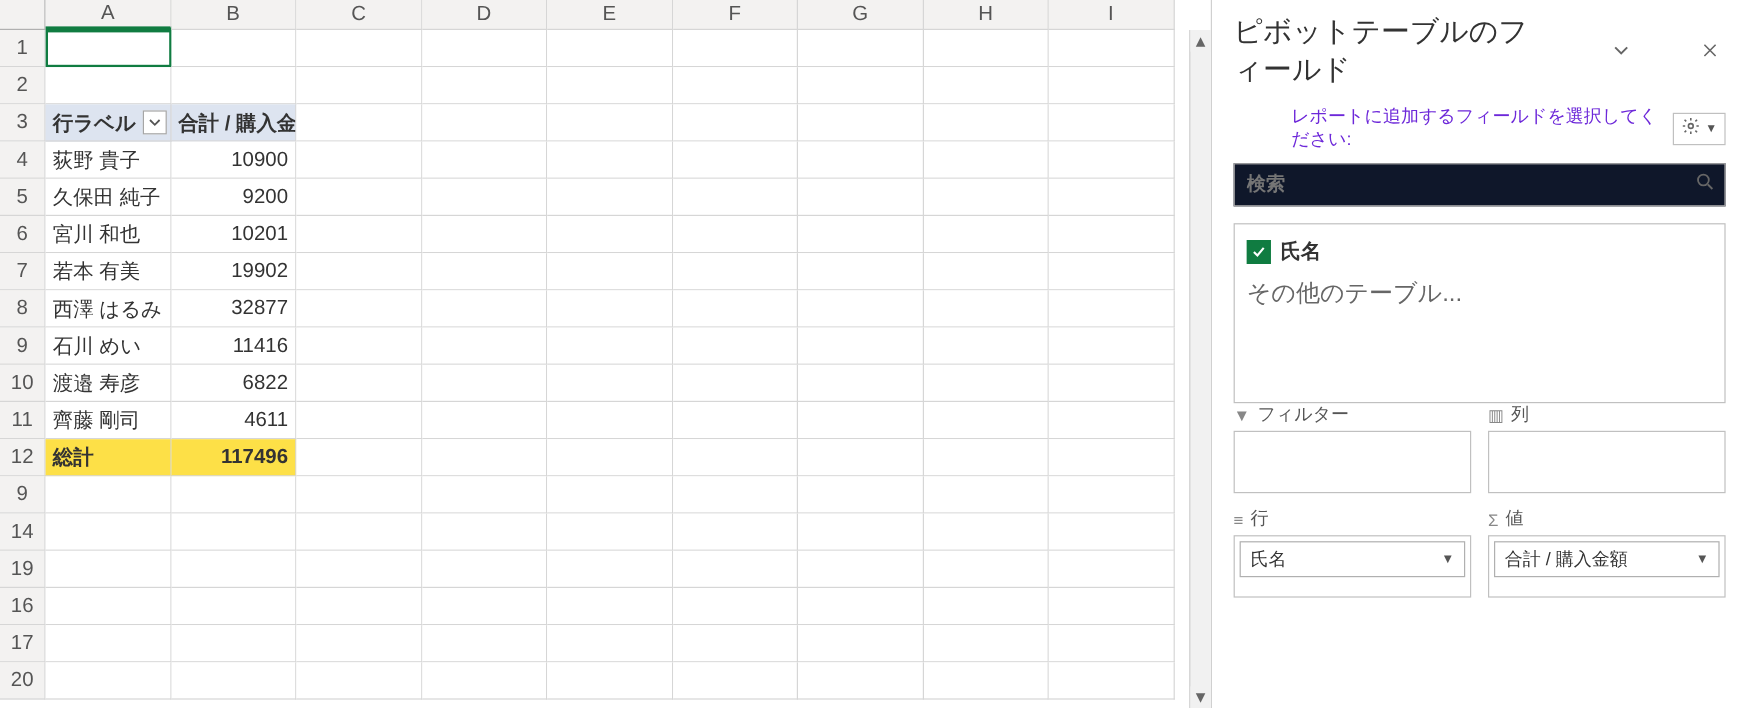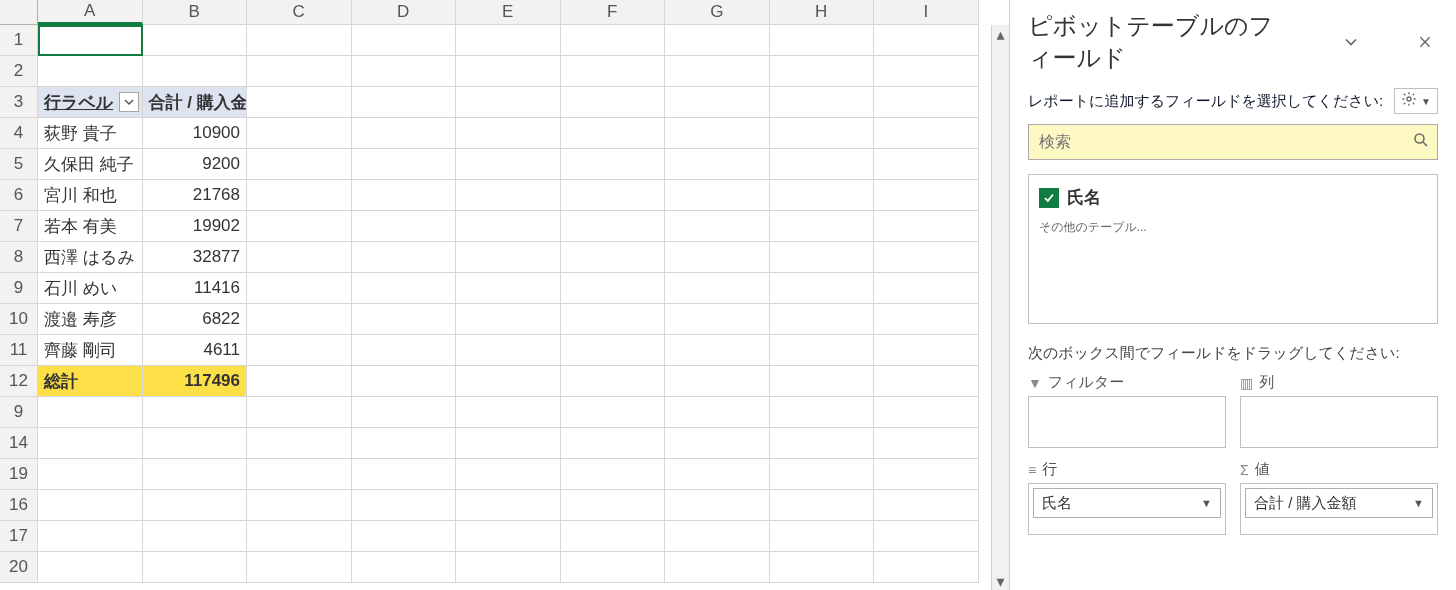--- a/index.html
+++ b/index.html
@@ -20,42 +20,42 @@
     .hcell { background:#f3f2f1; justify-content:center; font-size:17px; color:#555; }
     .rcell { background:#f3f2f1; justify-content:center; font-size:17px; color:#555; }
     .corner { background:#f3f2f1; border-right:1px solid #b0b0b0; border-bottom:1px solid #b0b0b0; height:25px; }
     .hcell { height:25px; }
     .cell { padding:0 6px; font-size:17px; background:#fff; overflow:hidden; white-space:nowrap; }
     .cell.num { justify-content:flex-end; }
     .pv-header { background:#dde4f0; font-weight:700; }
     .pv-total { background:#fde047; font-weight:700; }
     .col-A.sel { border-bottom:3px solid #107c41; }
     .cell.A1 { border:2px solid #107c41; }
-    .rowlabel-cell { position:relative;text-decoration:underline; }
+    .rowlabel-cell { position:relative; }
     .dropdown-btn { position:absolute; right:3px; top:50%; transform:translateY(-50%); width:20px; height:20px; border:1px solid #a6a6a6; background:#fff; display:flex; align-items:center; justify-content:center; }
     .dropdown-btn svg { width:10px; height:10px; }
     .vscroll { position:absolute; right:0; top:25px; bottom:0; width:18px; background:#f1f1f1; border-left:1px solid #d0d0d0; }
     .vscroll .up, .vscroll .down { height:18px; display:flex; align-items:center; justify-content:center; color:#666; background:#f1f1f1; }
     .vscroll .thumb { background:#cfcfcf; height:0; }
     
     .pane { width:446px; background:#ffffff; display:flex; flex-direction:column; padding:4px 18px 4px 18px; }
     .pane-header { display:flex; align-items:center; justify-content:space-between; margin:6px 0 14px 0;gap:40px; }
     .pane-title { font-size:24px; color:#333; flex:1; }
     .pane-header .ico { width:26px; height:26px; display:flex; align-items:center; justify-content:center; color:#666; margin-left:8px; }
     .pane-sub { display:flex; align-items:center; justify-content:space-between; margin-bottom:10px; }
-    .pane-sub-text { font-size:15px; color:#0f172a; }
+    .pane-sub-text { font-size:15px; color:#6d28d9;margin-left:48px; }
     .gear-btn { border:1px solid #c0c0c0; padding:2px 6px; display:flex; align-items:center; gap:4px; color:#555; }
     .search-box { position:relative; margin-bottom:14px; }
-    .search-box input { width:100%; height:36px; border:1px solid #ababab; padding:0 36px 0 10px; font-size:16px; color:#888; background:#fef9c3; }
+    .search-box input { width:100%; height:36px; border:1px solid #ababab; padding:0 36px 0 10px; font-size:16px; color:#888; background:#0f172a;font-weight:bold; }
     .search-box .mag { position:absolute; right:8px; top:50%; transform:translateY(-50%); color:#666; }
     .field-list { border:1px solid #c0c0c0; padding:8px 10px; min-height:150px; }
     .field-item { display:flex; align-items:center; gap:8px; padding:3px 0; font-size:17px; }
     .field-item.checked { font-weight:700; }
     .chk { width:20px; height:20px; background:#107c41; display:flex; align-items:center; justify-content:center; color:#fff; border:1px solid #107c41; }
-    .field-item .more { color:#666; font-size:12px; padding-top:4px; }
+    .field-item .more { color:#666; font-size:20px; padding-top:4px; }
     .drag-hint { font-size:15px; color:#444; margin:20px 0 10px 0; }
     .areas { display:grid; grid-template-columns:1fr 1fr; grid-template-rows:auto auto; gap:12px 14px; }
     .area { display:flex; flex-direction:column; }
     .area-label { display:flex; align-items:center; gap:6px; font-size:15px; color:#555; margin-bottom:4px; }
     .area-box { border:1px solid #c0c0c0; min-height:52px; background:#fff; padding:4px; display:flex; flex-direction:column; gap:4px; }
     .pill { border:1px solid #b0b0b0; background:#fff; width:100%; height:30px; display:flex; align-items:center; justify-content:space-between; padding:0 8px; font-size:15px; }
     .pill .dd { font-size:11px; color:#555; }
     .area-icon { color:#888; font-size:14px; }
   </style>
 </head>
@@ -125,21 +125,21 @@
       <div class="cell num">9200</div>
       <div class="cell"></div>
       <div class="cell"></div>
       <div class="cell"></div>
       <div class="cell"></div>
       <div class="cell"></div>
       <div class="cell"></div>
       <div class="cell"></div>
       <div class="rcell">6</div>
       <div class="cell">宮川 和也</div>
-      <div class="cell num">21768</div>
+      <div class="cell num">10201</div>
       <div class="cell"></div>
       <div class="cell"></div>
       <div class="cell"></div>
       <div class="cell"></div>
       <div class="cell"></div>
       <div class="cell"></div>
       <div class="cell"></div>
       <div class="rcell">7</div>
       <div class="cell">若本 有美</div>
       <div class="cell num">19902</div>
@@ -309,21 +309,20 @@
           <svg viewBox="0 0 24 24" width="14" height="14">
             <path d="M5 12l5 5 9-11" fill="none" stroke="#fff" stroke-width="3"></path>
           </svg>
         </span>
         <span>氏名</span>
       </div>
       <div class="field-item">
         <span class="more">その他のテーブル...</span>
       </div>
     </div>
-  <div class="drag-hint">次のボックス間でフィールドをドラッグしてください:</div>
   <div class="areas">
     <div class="area">
       <div class="area-label">
           <span class="area-icon">▼</span>
           <span>フィルター</span>
         </div>
       <div class="area-box"></div>
     </div>
     <div class="area">
       <div class="area-label">

